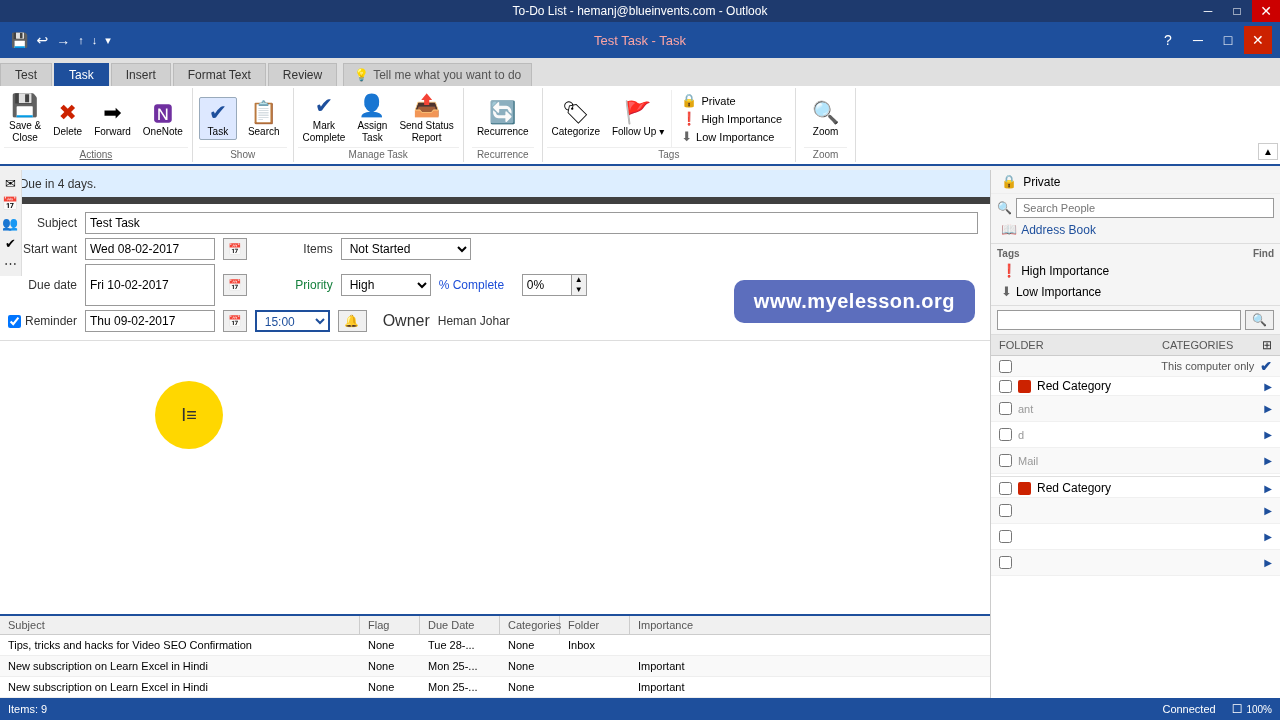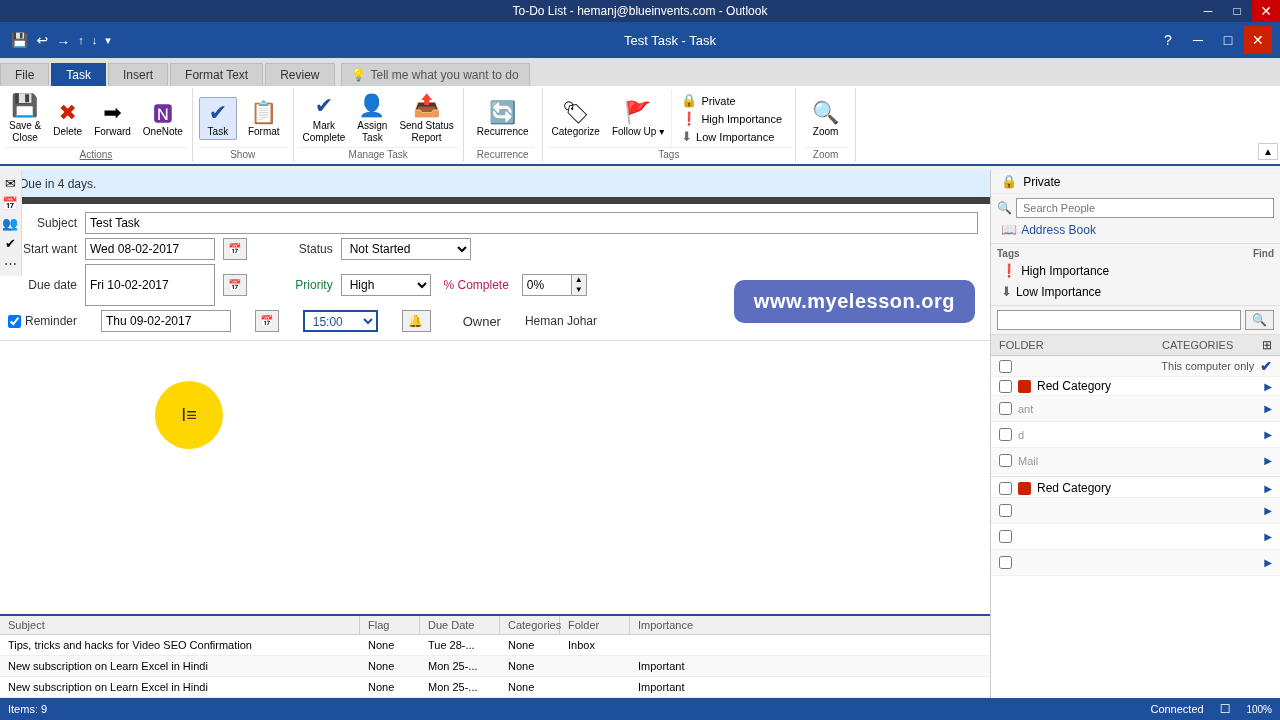--- a/index.html
+++ b/index.html
@@ -22,31 +22,31 @@
   <div style="background:#1e4f9c; height:36px; display:flex; align-items:center; padding:0 8px; position:relative;">
 
     <div style="display:flex; align-items:center; gap:2px; margin-right:auto;">
       <button style="background:transparent; border:none; color:white; cursor:pointer; font-size:14px; padding:2px 3px;">💾</button>
       <button style="background:transparent; border:none; color:white; cursor:pointer; font-size:14px; padding:2px 3px;">↩</button>
       <button style="background:transparent; border:none; color:white; cursor:pointer; font-size:14px; padding:2px 3px;">→</button>
       <button style="background:transparent; border:none; color:white; cursor:pointer; font-size:11px; padding:2px 3px;">↑</button>
       <button style="background:transparent; border:none; color:white; cursor:pointer; font-size:11px; padding:2px 3px;">↓</button>
       <button style="background:transparent; border:none; color:white; cursor:pointer; font-size:11px; padding:2px 3px;">▾</button>
     </div>
-    <div style="position:absolute; left:50%; transform:translateX(-50%); color:#ffffff; font-size:13px;margin-left:30px;">Test Task - Task</div>
+    <div style="position:absolute; left:50%; transform:translateX(-50%); color:#fca5a5; font-size:13px;">Test Task - Task</div>
     <div style="margin-left:auto; display:flex; gap:2px;">
       <button style="width:28px; height:28px; background:transparent; border:none; color:white; cursor:pointer; font-size:14px;">?</button>
       <button style="width:28px; height:28px; background:transparent; border:none; color:white; cursor:pointer; font-size:14px;">─</button>
       <button style="width:28px; height:28px; background:transparent; border:none; color:white; cursor:pointer; font-size:14px;">□</button>
       <button style="width:28px; height:28px; background:#cc2200; border:none; color:white; cursor:pointer; font-size:14px;">✕</button>
     </div>
   </div>
 
   <div style="background:#e0e0e0; display:flex; align-items:flex-end; height:28px; padding-top:2px;">
-    <div style="padding:4px 14px; font-size:12px; cursor:pointer; background:#d0d0d0; border:1px solid #bbb; border-bottom:none; margin-right:2px; color:#333;">File</div>
+    <div style="padding:4px 14px; font-size:12px; cursor:pointer; background:#d0d0d0; border:1px solid #bbb; border-bottom:none; margin-right:2px; color:#333;">Test</div>
     <div style="padding:4px 14px; font-size:12px; cursor:pointer; background:#1e4f9c; border:1px solid #1e4f9c; border-bottom:none; margin-right:2px; color:white;">Task</div>
     <div style="padding:4px 14px; font-size:12px; cursor:pointer; background:#d0d0d0; border:1px solid #bbb; border-bottom:none; margin-right:2px; color:#333;">Insert</div>
     <div style="padding:4px 14px; font-size:12px; cursor:pointer; background:#d0d0d0; border:1px solid #bbb; border-bottom:none; margin-right:2px; color:#333;">Format Text</div>
     <div style="padding:4px 14px; font-size:12px; cursor:pointer; background:#d0d0d0; border:1px solid #bbb; border-bottom:none; margin-right:2px; color:#333;">Review</div>
     <div style="display:flex; align-items:center; gap:4px; padding:4px 10px; font-size:12px; color:#555; background:#d0d0d0; border:1px solid #bbb; border-bottom:none; margin-left:4px;">
       <span style="color:#f5a623;">💡</span>
       <span>Tell me what you want to do</span>
     </div>
   </div>
 
@@ -76,21 +76,21 @@
     </div>
 
     <div style="display:flex; flex-direction:column; border-right:1px solid #ddd; padding:2px 6px; min-width:90px;">
       <div style="display:flex; gap:4px; flex:1; align-items:center;">
         <button style="display:flex; flex-direction:column; align-items:center; padding:2px 6px; border:1px solid #9ab; border-radius:2px; min-width:38px; font-size:10px; cursor:pointer; background:#dde8ff;">
           <span style="font-size:22px; color:#1e4f9c;">✔</span>
           <span>Task</span>
         </button>
         <button style="display:flex; flex-direction:column; align-items:center; padding:2px 6px; border:1px solid transparent; border-radius:2px; min-width:38px; font-size:10px; cursor:pointer; background:transparent;">
           <span style="font-size:22px;">📋</span>
-          <span>Format</span>
+          <span>Search</span>
         </button>
       </div>
       <div style="text-align:center; font-size:10px; color:#666; border-top:1px solid #eee; padding-top:1px;">Show</div>
     </div>
 
     <div style="display:flex; flex-direction:column; border-right:1px solid #ddd; padding:2px 4px; min-width:140px;">
       <div style="display:flex; gap:2px; flex:1; align-items:center;">
         <button style="display:flex; flex-direction:column; align-items:center; padding:2px 4px; border:1px solid transparent; border-radius:2px; min-width:38px; font-size:10px; cursor:pointer; background:transparent; line-height:1.2;">
           <span style="font-size:22px; color:#1e4f9c;">✔</span>
           <span>Mark</span>
@@ -178,63 +178,63 @@
       <div style="display:flex; align-items:center; gap:8px;">
         <label style="width:65px; text-align:right; font-size:12px; color:#333;">Subject</label>
         <input type="text" style="flex: 1 1 0%; border: 1px solid rgb(153, 153, 153); padding: 2px 4px; font-size: 12px; height: 22px;" value="Test Task">
       </div>
 
       <div style="display:flex; align-items:center; gap:8px;">
         <label style="width:65px; text-align:right; font-size:12px; color:#333;">Start want</label>
         <input type="text" style="width: 130px; border: 1px solid rgb(153, 153, 153); padding: 2px 4px; font-size: 12px; height: 22px;" value="Wed 08-02-2017">
         <button style="background:#f0f0f0; border:1px solid #999; height:22px; padding:2px 4px; cursor:pointer; font-size:11px;">📅</button>
         <div style="width:30px;"></div>
-        <label style="width:40px; text-align:right; font-size:12px; color:#333;">Status</label>
+        <label style="width:40px; text-align:right; font-size:12px; color:#333;">Items</label>
         <select style="width:130px; border:1px solid #999; padding:2px 4px; font-size:12px; height:22px; background:white;">
           <option>Not Started</option>
           <option>In Progress</option>
           <option>Completed</option>
           <option>Waiting</option>
           <option>Deferred</option>
         </select>
       </div>
 
       <div style="display:flex; align-items:center; gap:8px;">
         <label style="width:65px; text-align:right; font-size:12px; color:#333;">Due date</label>
         <input type="text" style="width: 130px; border: 1px solid rgb(153, 153, 153); padding: 20px 4px; font-size: 12px; height: 32px;" value="Fri 10-02-2017">
         <button style="background:#f0f0f0; border:1px solid #999; height:22px; padding:2px 4px; cursor:pointer; font-size:11px;">📅</button>
         <div style="width:30px;"></div>
         <label style="width:40px; text-align:right; font-size:12px; color:#15803d;">Priority</label>
         <select style="width:90px; border:1px solid #999; padding:2px 4px; font-size:12px; height:22px; background:white;">
           <option>Normal</option>
           <option selected="">High</option>
           <option>Low</option>
         </select>
-        <label style="width:75px; text-align:center; font-size:12px; color:#be185d;">% Complete</label>
+        <label style="width:75px; text-align:left; font-size:12px; color:#1d4ed8;">% Complete</label>
         <div style="display:flex; align-items:center;">
           <input type="text" style="width: 50px; border: 1px solid rgb(153, 153, 153); padding: 2px 4px; font-size: 12px; height: 22px;" value="0%">
           <div style="display:flex; flex-direction:column; border:1px solid #999; border-left:none; height:22px;">
             <button style="background:#f0f0f0; border:none; cursor:pointer; font-size:8px; height:11px; padding:0 3px; line-height:1;">▲</button>
             <button style="background:#f0f0f0; border:none; cursor:pointer; font-size:8px; height:11px; padding:0 3px; line-height:1;">▼</button>
           </div>
         </div>
       </div>
 
-      <div style="display:flex; align-items:center; gap:24px;">
+      <div style="display:flex; align-items:center; gap:8px;">
         <div style="width:65px; text-align:right; display:flex; align-items:center; justify-content:flex-end; gap:4px;">
           <input type="checkbox" checked="" style="margin: 0px;">
           <label style="font-size:12px; color:#333;">Reminder</label>
         </div>
         <input type="text" style="width: 130px; border: 1px solid rgb(153, 153, 153); padding: 2px 4px; font-size: 12px; height: 22px;" value="Thu 09-02-2017">
         <button style="background:#f0f0f0; border:1px solid #999; height:22px; padding:2px 4px; cursor:pointer; font-size:11px;">📅</button>
         <select style="width:75px; border:2px solid #1e4f9c; padding:2px 4px; font-size:12px; height:22px; background:white; color:#1e4f9c;">
           <option>15:00</option>
         </select>
         <button style="background:#f0f0f0; border:1px solid #999; height:22px; padding:2px 6px; cursor:pointer; font-size:12px;">🔔</button>
-        <label style="font-size:13px; color:#333; margin-left:8px;">Owner</label>
+        <label style="font-size:16px; color:#333; margin-left:8px;">Owner</label>
         <span style="font-size:12px; color:#333;">Heman Johar</span>
       </div>
     </div>
 
     <div style="flex:1; border:none; background:white; position:relative; overflow:hidden; cursor:text;">
 
       <div style="position:absolute; width:68px; height:68px; background:#ffd700; border-radius:50%; top:40px; left:155px; display:flex; align-items:center; justify-content:center; font-size:18px; color:#333; cursor:text;">I≡</div>
     </div>
 
     <div style="border-top:2px solid #1e4f9c; background:white;">
@@ -394,17 +394,17 @@
   <div style="position:absolute; background:rgba(70, 90, 180, 0.88); color:white; padding:10px 20px; font-size:20px; font-weight:bold; border-radius:10px; right:305px; top:280px; z-index:999; letter-spacing:0.5px;">
     <span>www.myelesson.org</span>
   </div>
 
   <div style="position:absolute; bottom:0; left:0; right:0; height:22px; background:#1e4f9c; color:white; display:flex; align-items:center; padding:0 8px; font-size:11px; gap:16px;">
     <span>Items: 9</span>
     <span style="flex:1;"></span>
     <span>Connected</span>
     <div style="display:flex; gap:4px; align-items:center;">
       <span style="font-size:12px;">☐</span>
-      <span style="font-size:10px;margin-left:12px;">100%</span>
+      <span style="font-size:10px;">100%</span>
     </div>
   </div>
 
 </div>
 
 </body></html>

